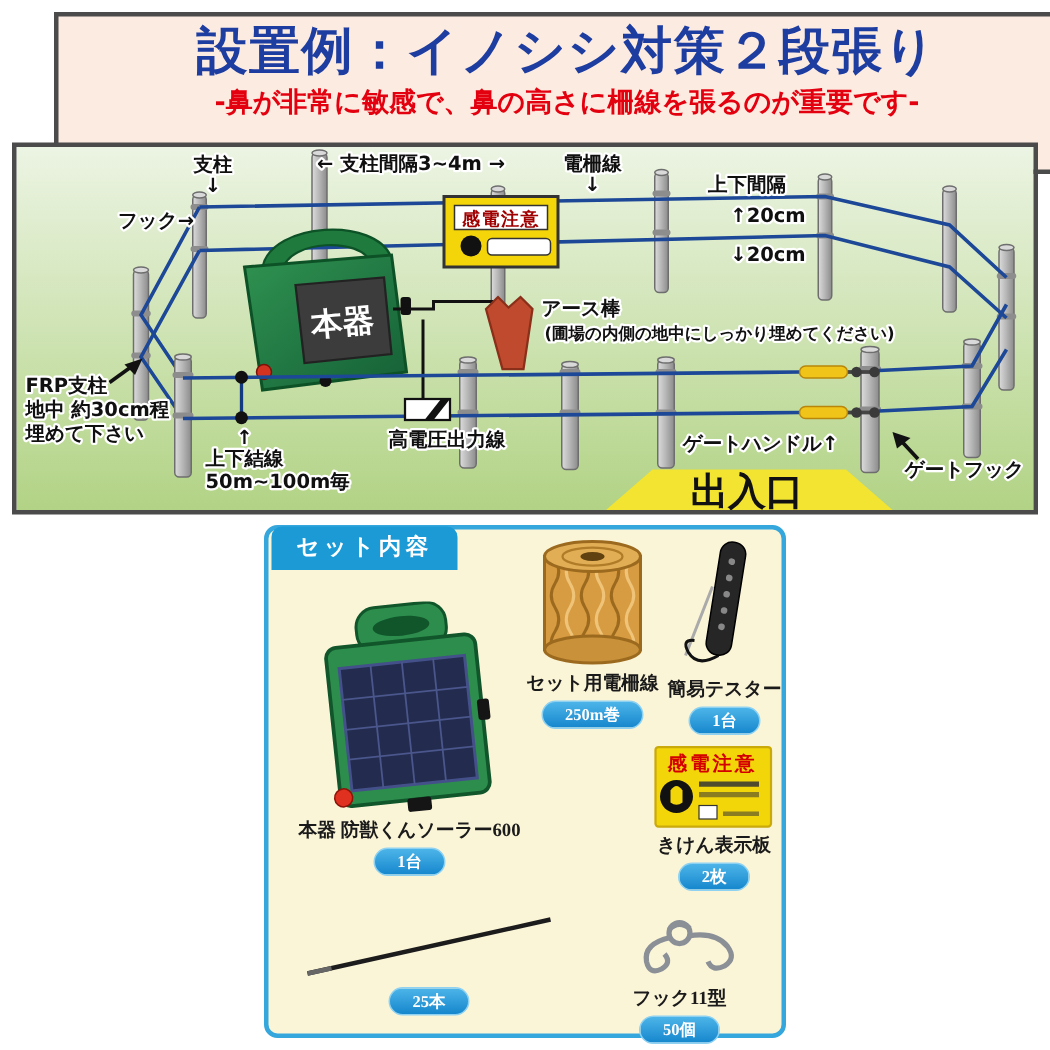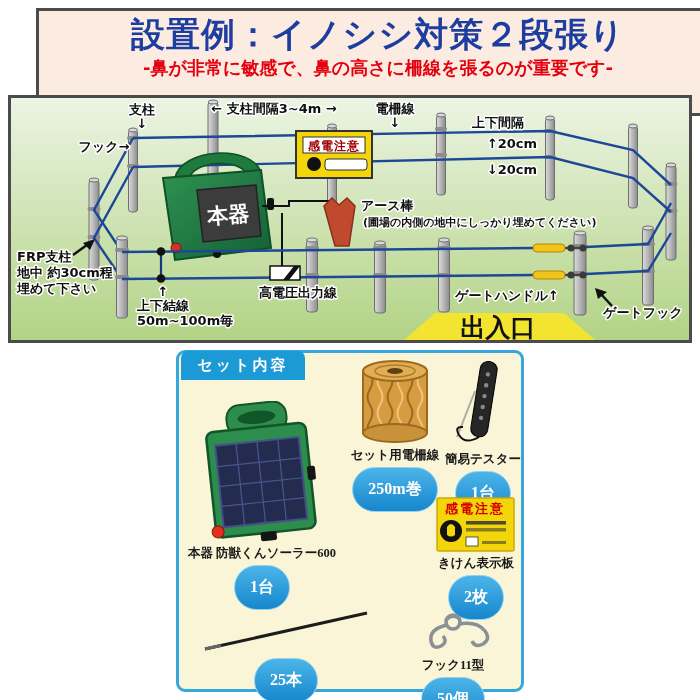--- a/index.html
+++ b/index.html
@@ -20,21 +20,21 @@
           paint-order:stroke;stroke-linejoin:round;}
   
   .setbox{position:absolute;left:176px;top:350px;width:348px;height:342px;box-sizing:border-box;
           background:#fbf5d8;border:3px solid #35a7dc;border-radius:9px;font-family:Liberation Serif, serif;}
   .settab{position:absolute;left:2px;top:-2px;width:124px;height:29px;background:#1b9ad6;
           color:#fff;font-weight:bold;font-size:15px;text-align:center;line-height:29px;
           border-radius:7px 7px 0 0;letter-spacing:3px;}
   .item{position:absolute;display:flex;flex-direction:column;align-items:center;}
   .item .name{font-size:12.5px;font-weight:bold;color:#1a1a1a;white-space:nowrap;margin-top:2px;}
   .item .qty{display:inline-block;margin-top:3px;background:linear-gradient(#4cb4e8,#1687cd);
-             color:#fff;font-weight:bold;font-size:16px;padding:11px 15px;border-radius:999px;
+             color:#fff;font-weight:bold;font-size:11px;padding:1px 15px;border-radius:999px;
              border:1px solid #8ed1f1;white-space:nowrap;}
 </style>
 </head>
 <body>
 
 <div class="hdr">
   <div class="title">設置例：イノシシ対策２段張り</div>
   <div class="subtitle">-鼻が非常に敏感で、鼻の高さに柵線を張るのが重要です-</div>
 </div>
 
@@ -204,21 +204,21 @@
     <text class="dlabel" x="496" y="202" text-anchor="middle">ゲートハンドル↑</text>
     <text class="dlabel" x="632" y="219" text-anchor="middle">ゲートフック</text>
     <text x="487" y="238" font-size="25" font-weight="bold" fill="#111" text-anchor="middle">出入口</text>
   </g>
 </svg>
 </div>
 
 <div class="setbox">
   <div class="settab">セット内容</div>
 
-  <div class="item" style="left:0px;top:48px;width:166px;">
+  <div class="item" style="left:11px;top:48px;width:166px;">
     <svg width="120" height="142" viewBox="0 0 120 142">
       <g transform="rotate(-6 60 70)">
         <rect x="30" y="2" width="60" height="30" rx="13" fill="#2c8d4c" stroke="#11552b" stroke-width="2"></rect>
         <ellipse cx="60" cy="16" rx="19" ry="6.5" fill="#11552b"></ellipse>
         <rect x="8" y="26" width="100" height="106" rx="7" fill="#2c8d4c" stroke="#11552b" stroke-width="2.5"></rect>
         <rect x="16" y="40" width="84" height="82" fill="#232c4e" stroke="#445089" stroke-width="2"></rect>
         <line x1="37" y1="40" x2="37" y2="122" stroke="#4a568c" stroke-width="1.2"></line>
         <line x1="58" y1="40" x2="58" y2="122" stroke="#4a568c" stroke-width="1.2"></line>
         <line x1="79" y1="40" x2="79" y2="122" stroke="#4a568c" stroke-width="1.2"></line>
         <line x1="16" y1="61" x2="100" y2="61" stroke="#4a568c" stroke-width="1.2"></line>

